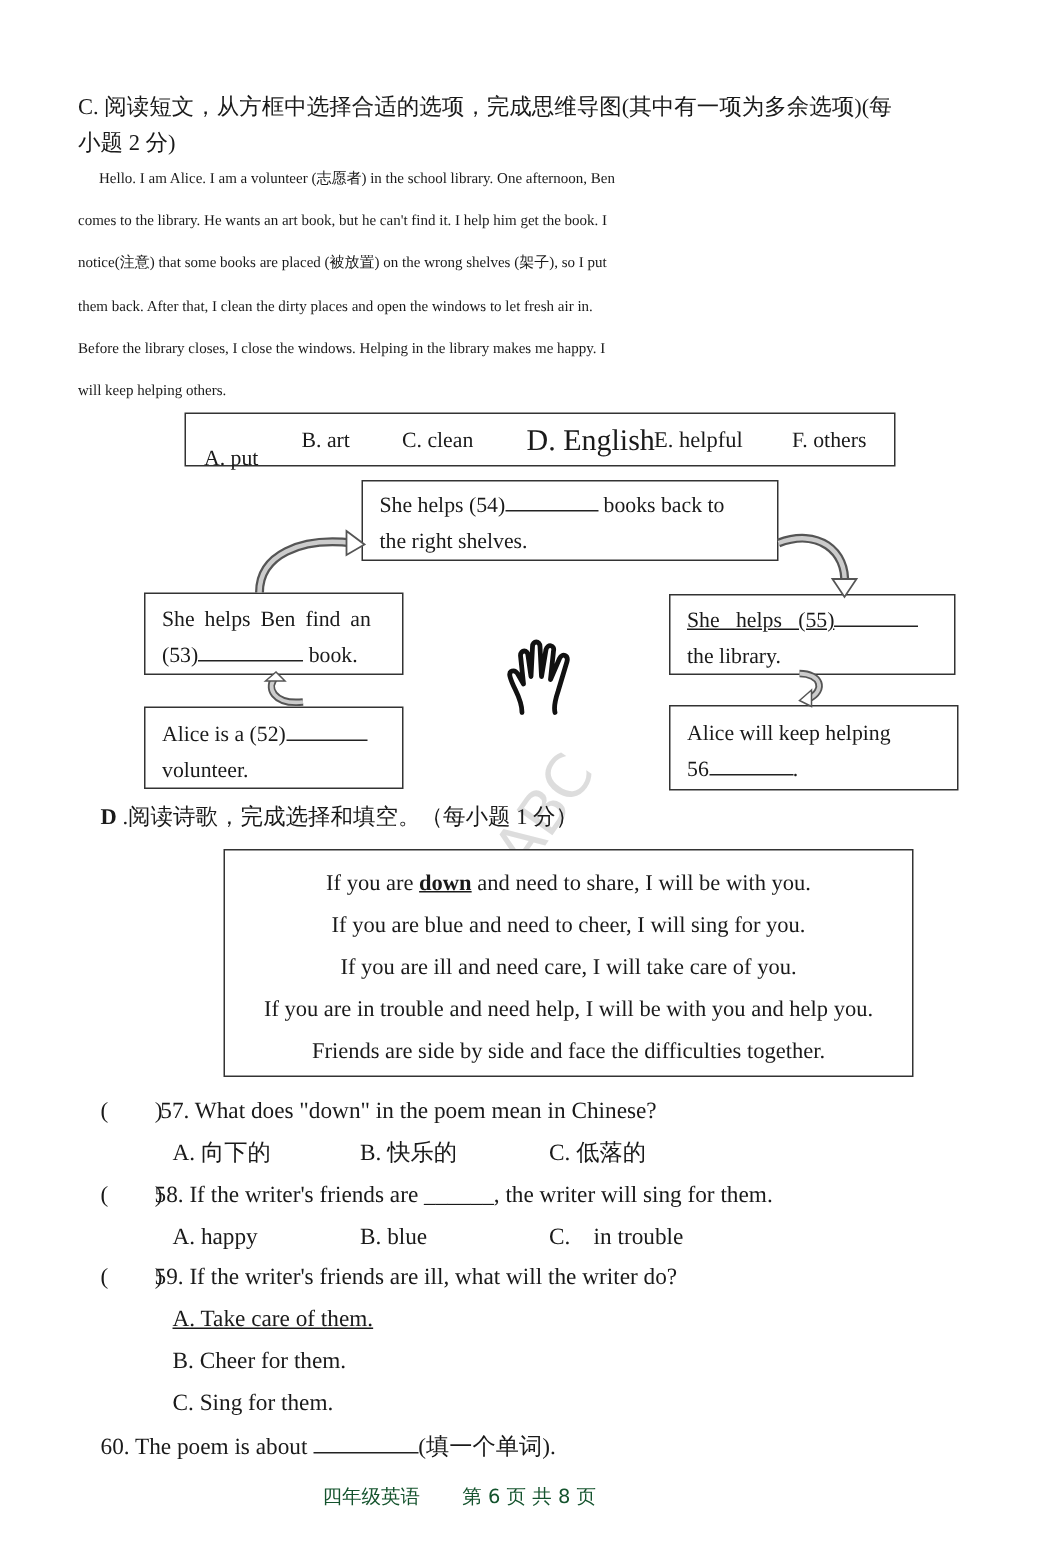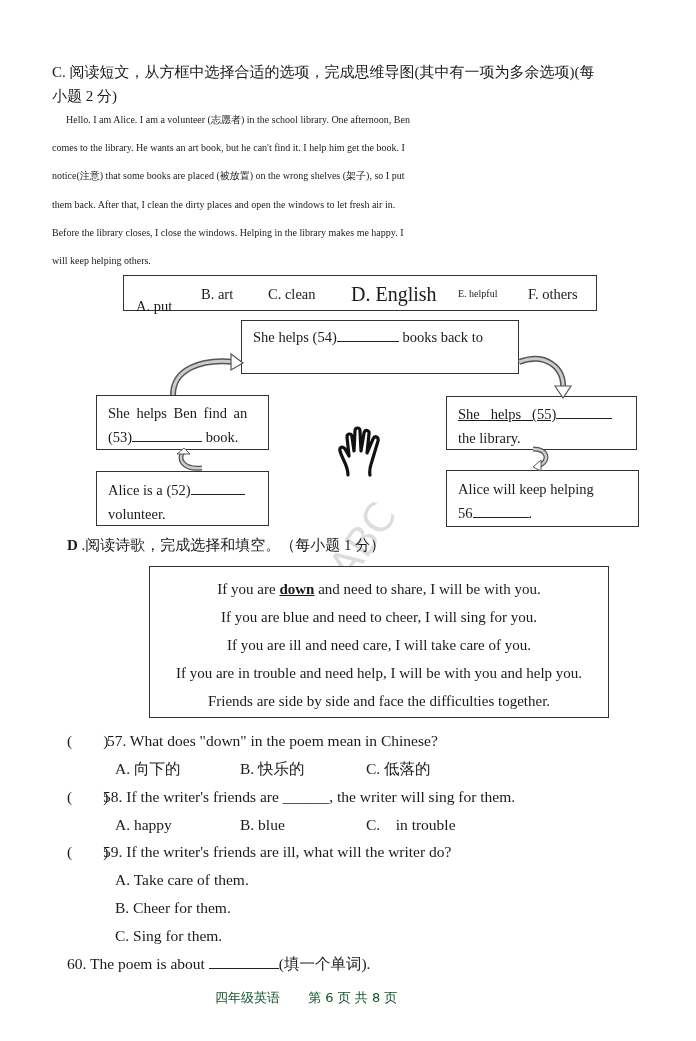--- a/index.html
+++ b/index.html
@@ -39,26 +39,27 @@
   <div style="white-space:nowrap;">them back. After that, I clean the dirty places and open the windows to let fresh air in.</div>
   <div style="white-space:nowrap;">Before the library closes, I close the windows. Helping in the library makes me happy. I</div>
   <div style="white-space:nowrap;">will keep helping others.</div>
 </div>
 
 <div class="box" style="left:123px; top:275px; width:472px; height:34px;">
   <span class="abs line" style="left:12px; top:8px; font-size:14.5px;margin-top:12px;">A.  put</span>
   <span class="abs line" style="left:77px; top:8px; font-size:14.5px;">B. art</span>
   <span class="abs line" style="left:144px; top:8px; font-size:14.5px;">C. clean</span>
   <span class="abs line" style="left:227px; top:8px; font-size:20px;">D. English</span>
-  <span class="abs line" style="left:334px; top:8px; font-size:10px;text-align:right;">E. helpful</span>
+  <span class="abs line" style="left:312px; top:8px; font-size:15px;text-align:right;">E. helpful</span>
   <span class="abs line" style="left:404px; top:8px; font-size:14.5px;">F. others</span>
 </div>
 
 <div class="box mm-text" style="left:241px; top:320px; width:278px; height:54px; padding:4px 0 0 11px; box-sizing:border-box;">
   <div style="white-space:nowrap;"><span>She helps (54)</span><span class="blank" style="width:62px;"></span><span> books back to</span></div>
+  <div>the right shelves.</div>
 </div>
 
 <div class="box mm-text" style="left:96px; top:395px; width:173px; height:55px; padding:5px 0 0 11px; box-sizing:border-box;">
   <div style="white-space:nowrap; word-spacing:3px;">She helps Ben find an</div>
   <div style="white-space:nowrap;"><span>(53)</span><span class="blank" style="width:70px;"></span><span> book.</span></div>
 </div>
 
 <div class="box mm-text" style="left:96px; top:471px; width:173px; height:55px; padding:6px 0 0 11px; box-sizing:border-box;">
   <div style="white-space:nowrap;"><span>Alice is a (52)</span><span class="blank" style="width:54px;"></span></div>
   <div>volunteer.</div>
@@ -131,21 +132,21 @@
 <div class="abs line" style="left:67px; top:787px;">
   <span style="white-space:pre; display:inline-block; width:36px;">(        )</span><span>58. If the writer's friends are ______, the writer will sing for them.</span>
 </div>
 <div class="abs line" style="left:115px; top:815px;">A. happy</div>
 <div class="abs line" style="left:240px; top:815px;">B. blue</div>
 <div class="abs line" style="left:366px; top:815px; white-space:pre;">C.    in trouble</div>
 
 <div class="abs line" style="left:67px; top:842px;">
   <span style="white-space:pre; display:inline-block; width:36px;">(        )</span><span>59. If the writer's friends are ill, what will the writer do?</span>
 </div>
-<div class="abs line" style="left:115px; top:870px;">A.  Take care of them.</div>
+<div class="abs line" style="left:115px; top:870px;text-decoration:underline;">A.  Take care of them.</div>
 <div class="abs line" style="left:115px; top:898px;">B.  Cheer for them.</div>
 <div class="abs line" style="left:115px; top:926px;">C. Sing for them.</div>
 
 <div class="abs line" style="left:67px; top:954px;">
   <span>60. The poem is about </span><span class="blank" style="width:70px;"></span><span>(填一个单词).</span>
 </div>
 
 <div class="abs footer" style="left:215px; top:989px; white-space:nowrap;">
   <span>四年级英语</span>
   <span style="margin-left:24px;">第 6 页 共 8 页</span>

